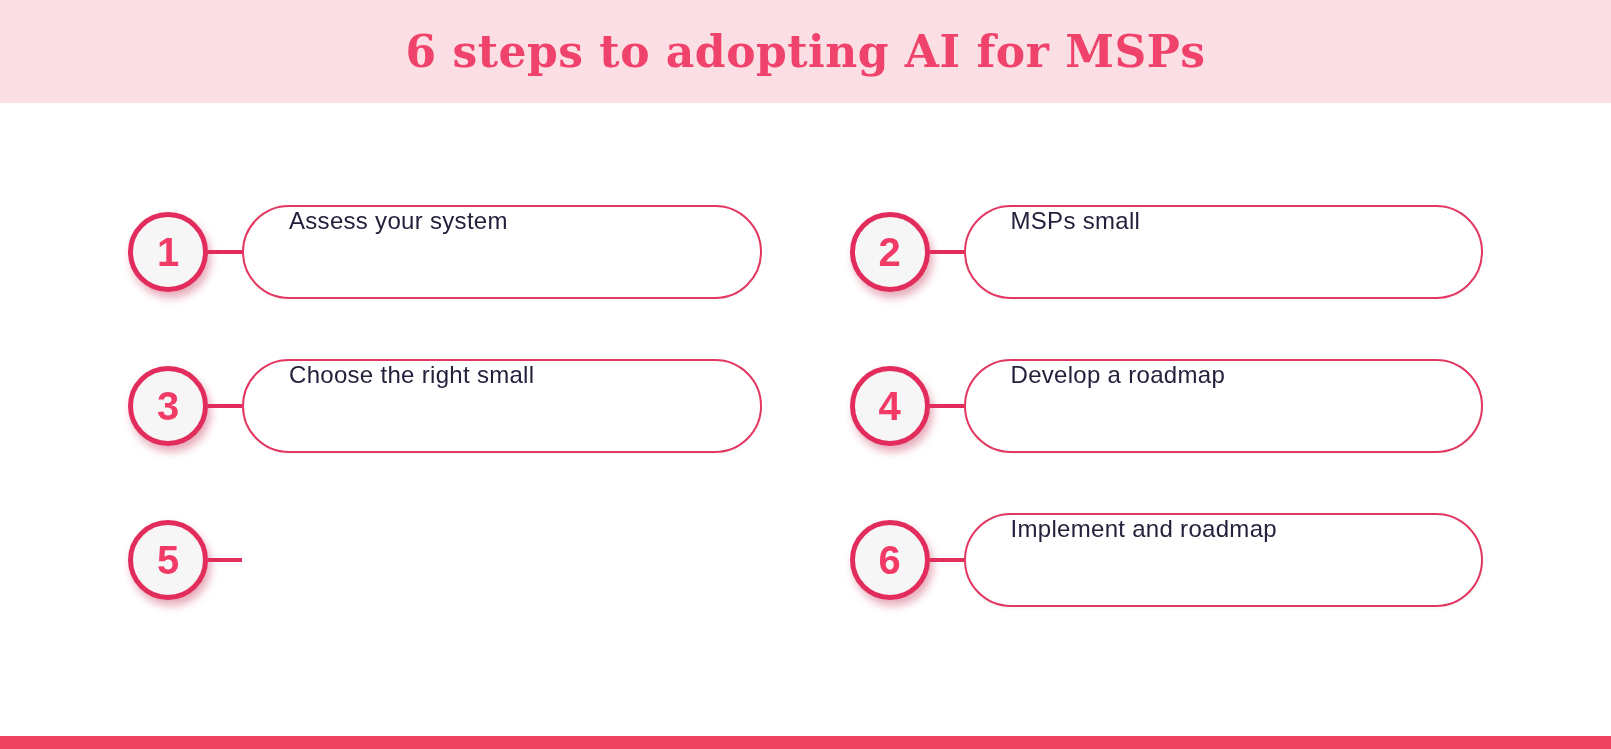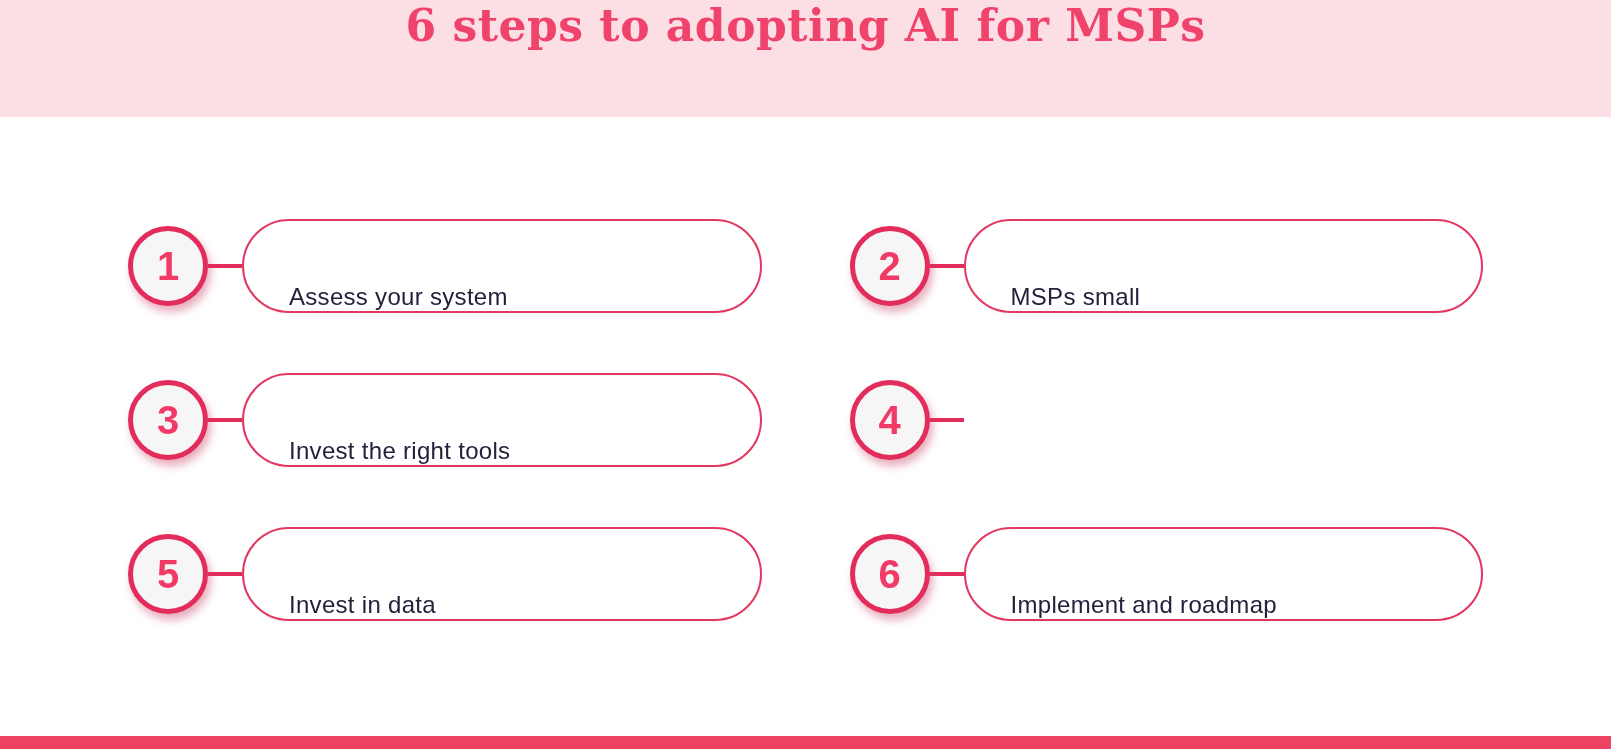--- a/index.html
+++ b/index.html
@@ -8,23 +8,24 @@
 
   .canvas {
     position: relative;
     width: 1611px;
     height: 749px;
     background: var(--background, #ffffff);
     overflow: hidden;
   }
 
   .header {
-    height: 117px;
+    height: 103px;
     background: var(--header-background, #FCDEE5);
     display: flex;
+    align-items: center;
     justify-content: center;
   }
 
   .title {
     font-family: "DejaVu Serif", serif;
     font-weight: 700;
     font-size: 44px;
     letter-spacing: 0.5px;
     color: var(--title-text, #F0436B);
   }
@@ -70,21 +71,21 @@
     background: var(--circle-border, #E22D5C);
   }
 
   .pill {
     flex: 1 1 auto;
     height: 94px;
     background: #ffffff;
     border: 2px solid var(--pill-border, #E23760);
     border-radius: 47px;
     display: flex;
-    align-items: flex-end;
+    align-items: flex-start;
     padding-left: 45px;
     box-shadow: 0 2px 3px rgba(0,0,0,0.03);
   }
 
   .pill-text {
     font-size: 24px;
     letter-spacing: 0.3px;
     color: var(--pill-text, #26203C);
   }
 
@@ -127,39 +128,39 @@
         <span class="pill-text">MSPs small</span>
       </div>
     </div>
 
     <div class="step">
       <div class="badge">
         <span class="num">3</span>
       </div>
       <div class="connector"></div>
       <div class="pill">
-        <span class="pill-text">Invest the right tools</span>
+        <span class="pill-text">Choose the right small</span>
       </div>
     </div>
 
     <div class="step">
       <div class="badge">
         <span class="num">4</span>
       </div>
       <div class="connector"></div>
+      <div class="pill">
+        <span class="pill-text">Develop a roadmap</span>
+      </div>
     </div>
 
     <div class="step">
       <div class="badge">
         <span class="num">5</span>
       </div>
       <div class="connector"></div>
-      <div class="pill">
-        <span class="pill-text">Invest in data</span>
-      </div>
     </div>
 
     <div class="step">
       <div class="badge">
         <span class="num">6</span>
       </div>
       <div class="connector"></div>
       <div class="pill">
         <span class="pill-text">Implement and roadmap</span>
       </div>

